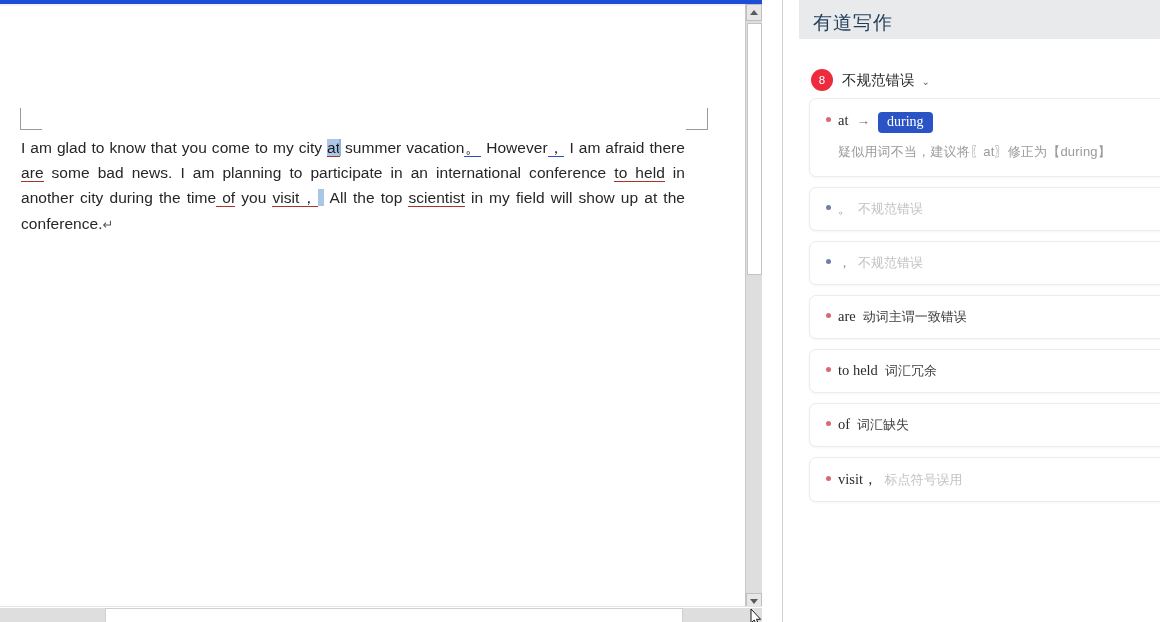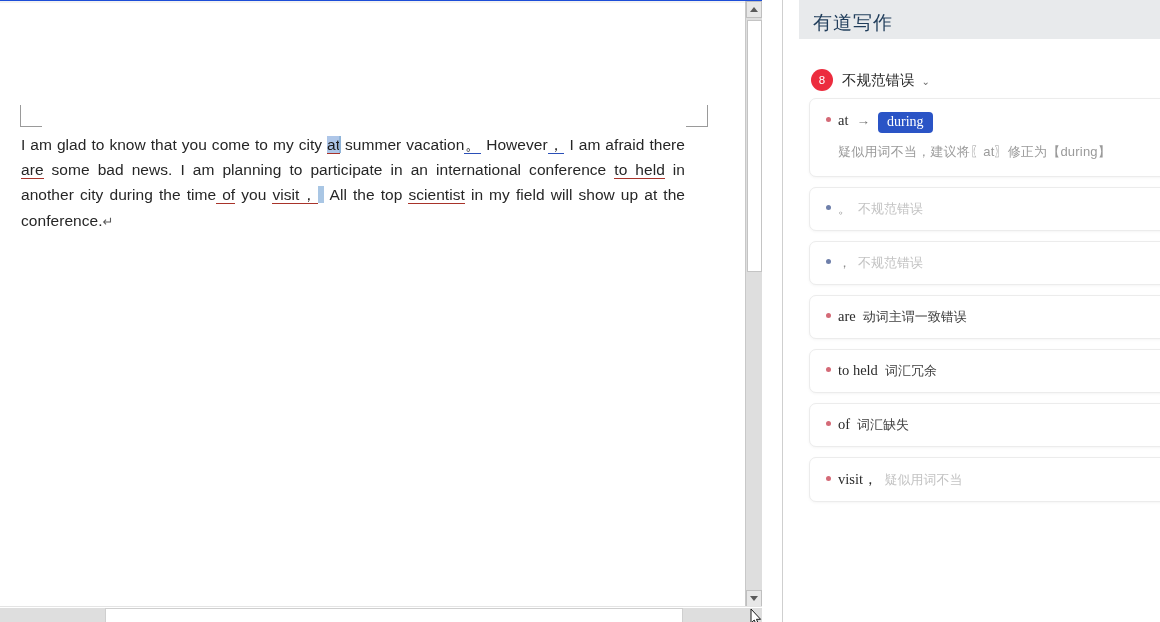--- a/index.html
+++ b/index.html
@@ -14,21 +14,21 @@
   
   #editor-pane {
     position: absolute; left: 0; top: 0;
     width: 762px; height: 622px;
     background: #ffffff;
   }
   #doc-canvas {
     position: absolute; left: 0; top: 0;
     width: 762px; height: 606px;
     background: #ffffff;
-    border-top: 1px solid #1d4ed8;
+    border-top: 4px solid #1d4ed8;
     overflow: hidden;
   }
   
   #doc-topline {
     position: absolute; left: 0; top: 0; width: 762px; height: 2px;
     background: #f2f2f2;
   }
   .margin-mark {
     position: absolute;
     width: 22px; height: 22px;
@@ -345,20 +345,20 @@
             <span class="bullet"></span>
             <span class="term">of</span>
             <span class="cat dark">词汇缺失</span>
           </div>
         </div>
 
         <div class="card">
           <div class="card-head">
             <span class="bullet"></span>
             <span class="term">visit，</span>
-            <span class="cat grey">疑似用词不当</span>
+            <span class="cat grey">标点符号误用</span>
           </div>
         </div>
 
       </div>
     </div>
   </div>
 </div>
 
 </body></html>

